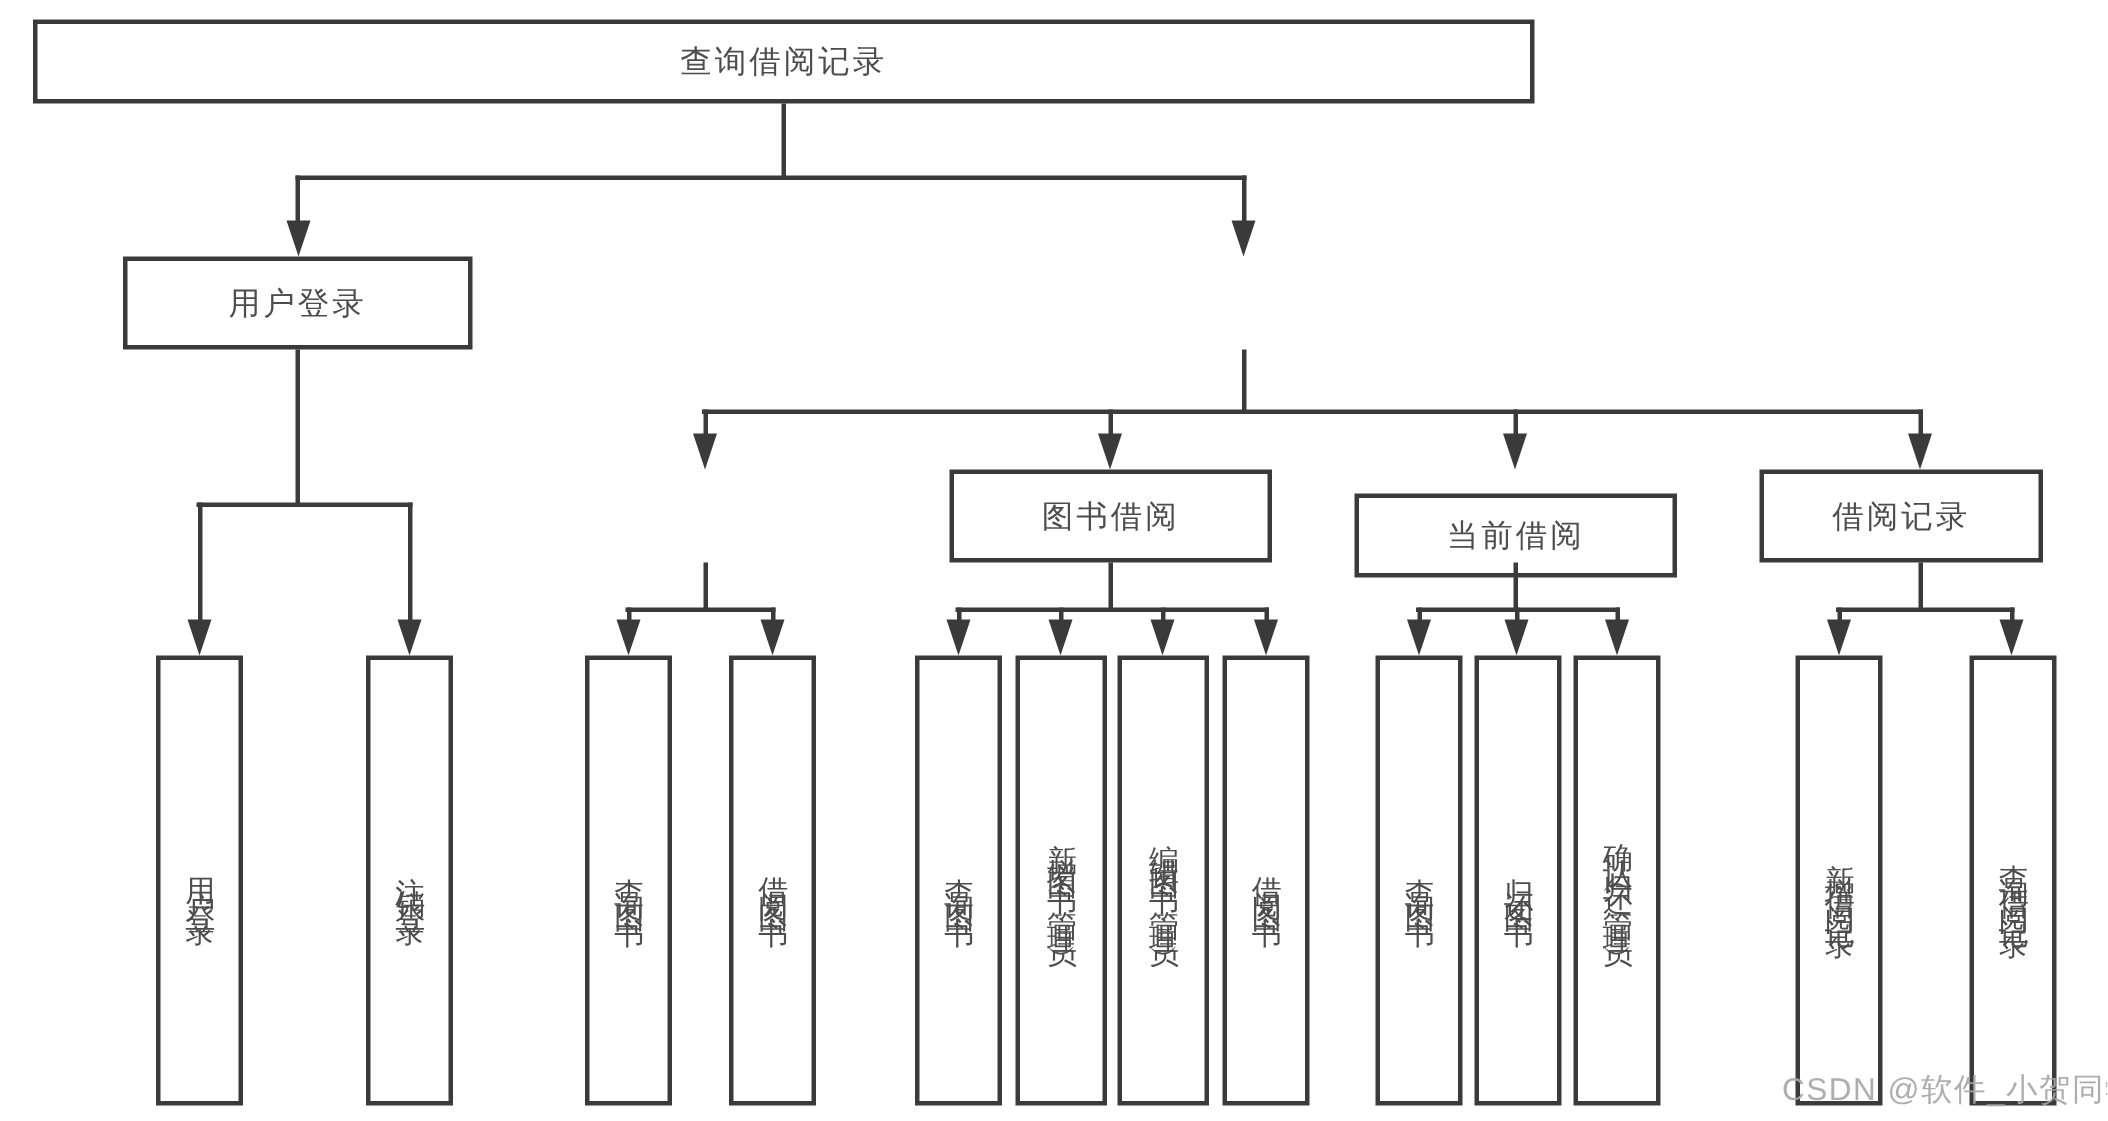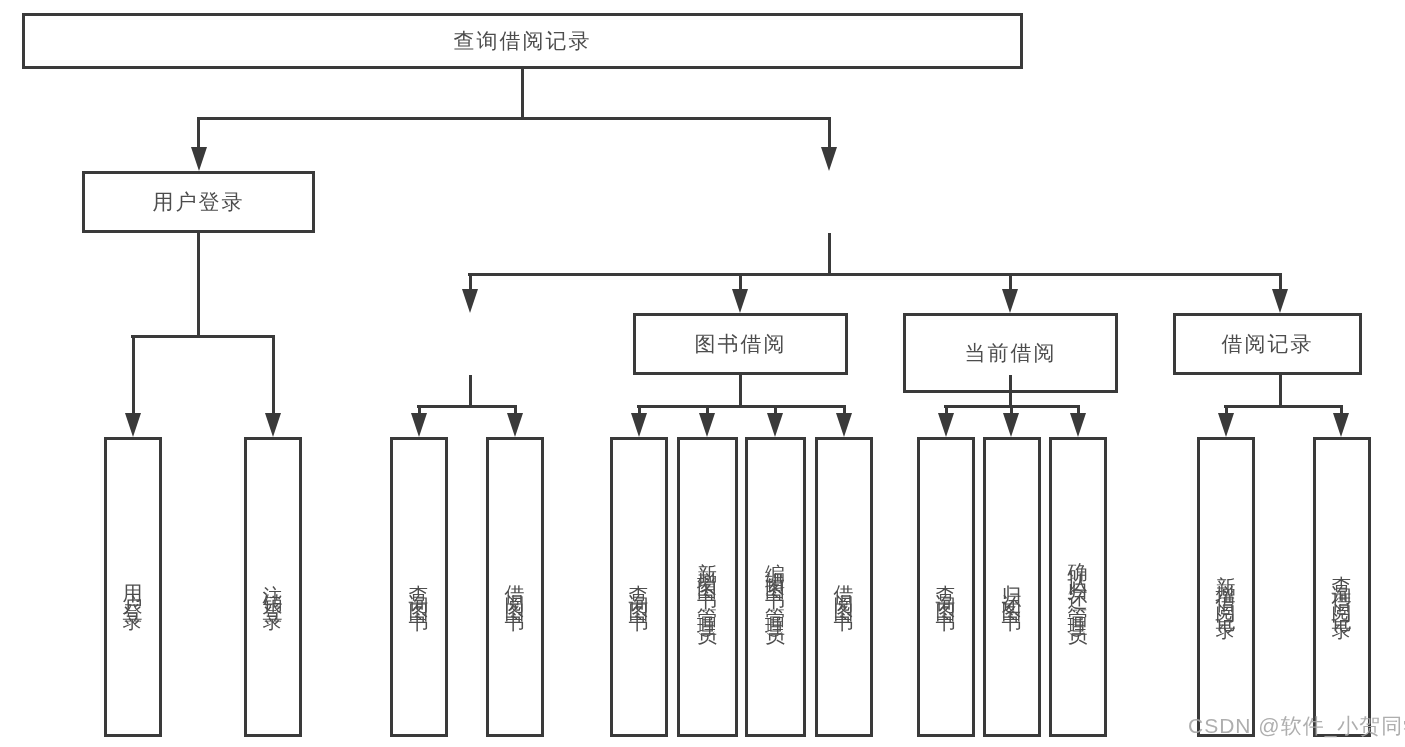--- a/index.html
+++ b/index.html
@@ -67,21 +67,21 @@
 <div id="canvas">
 
   <div class="box" style="left:22px;top:13px;width:1001px;height:56px">查询借阅记录</div>
 
   <div class="box" style="left:82px;top:171px;width:233px;height:62px">用户登录</div>
 
 
 
   <div class="box" style="left:633px;top:313px;width:215px;height:62px">图书借阅</div>
 
-  <div class="box" style="left:903px;top:313px;width:215px;height:80px">当前借阅</div>
+  <div class="box" style="left:903px;top:329px;width:215px;height:56px">当前借阅</div>
 
   <div class="box" style="left:1173px;top:313px;width:189px;height:62px">借阅记录</div>
 
   <div class="leaf" style="left:104px">
     <span>用户登录</span>
     </div>
   <div class="leaf" style="left:244px">
     <span>注销登录</span>
     </div>
 

